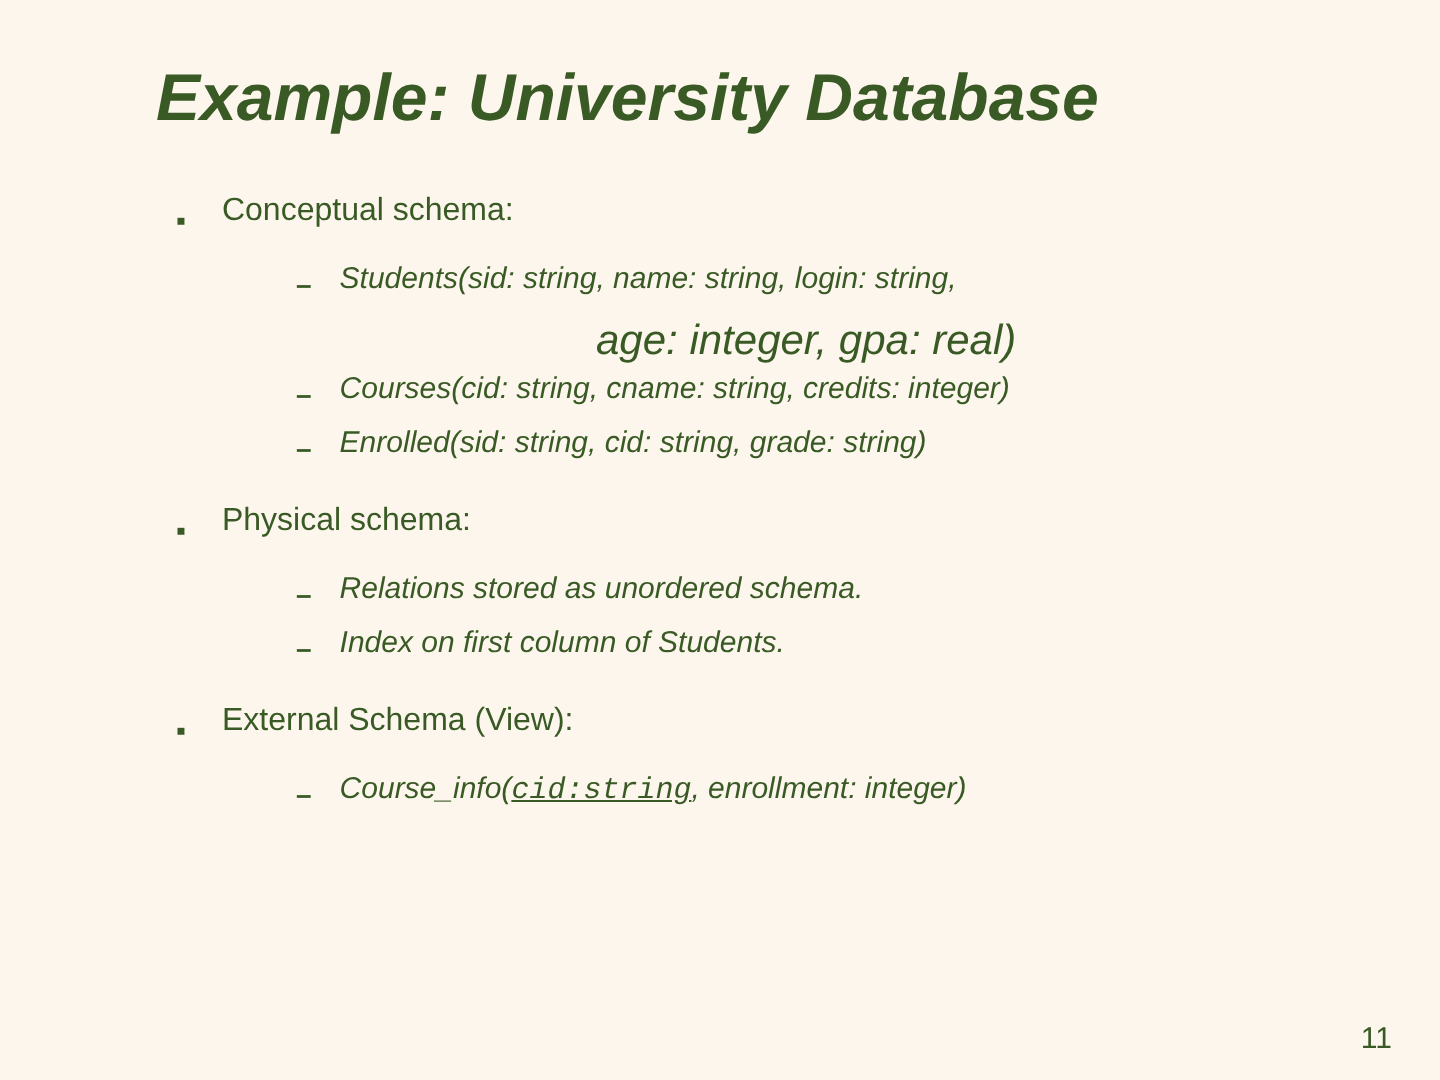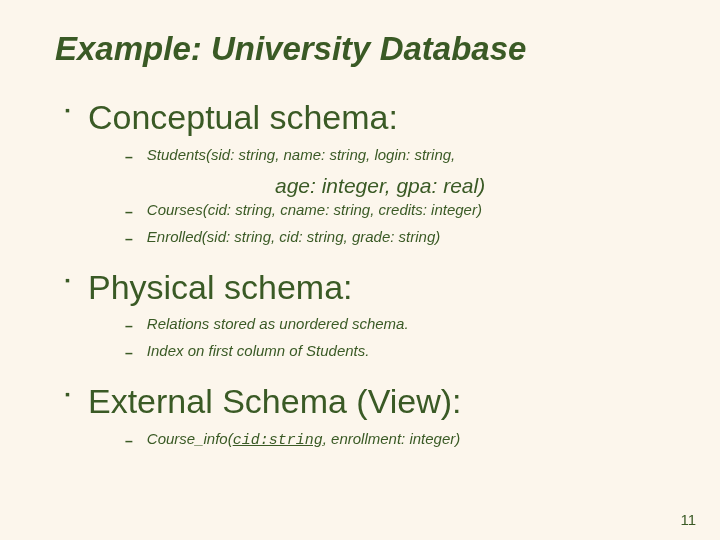--- a/index.html
+++ b/index.html
@@ -8,21 +8,21 @@
     width: 720px;
     height: 540px;
     background: #fcf6ec;
     font-family: Arial, Helvetica, sans-serif;
     color: #2c4a1f;
   }
   .slide {
     box-sizing: border-box;
     width: 720px;
     height: 540px;
-    padding: 30px 50px 20px 51px;
+    padding: 30px 50px 20px 74px;
     position: relative;
   }
   .title {
     font-size: 33px;
     font-weight: bold;
     font-style: italic;
     color: #3a5a25;
     margin: 0 0 28px 4px;
     font-family: Arial, Helvetica, sans-serif;
   }
@@ -39,21 +39,21 @@
     align-items: flex-start;
   }
   .bullet1 {
     font-size: 14px;
     line-height: 28px;
     color: #3a5a25;
     margin-right: 18px;
     font-weight: bold;
   }
   .lvl1-text {
-    font-size: 34px;
+    font-size: 16px;
     color: #3a5a25;
     line-height: 1.25;
   }
   ul.sub {
     list-style: none;
     padding: 0;
     margin: 6px 0 14px 60px;
   }
   ul.sub > li {
     display: flex;

